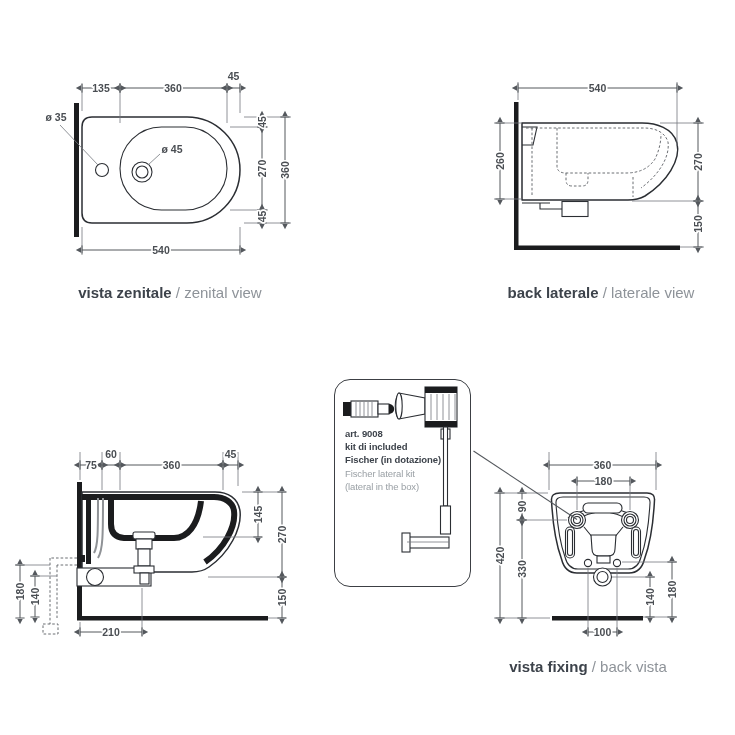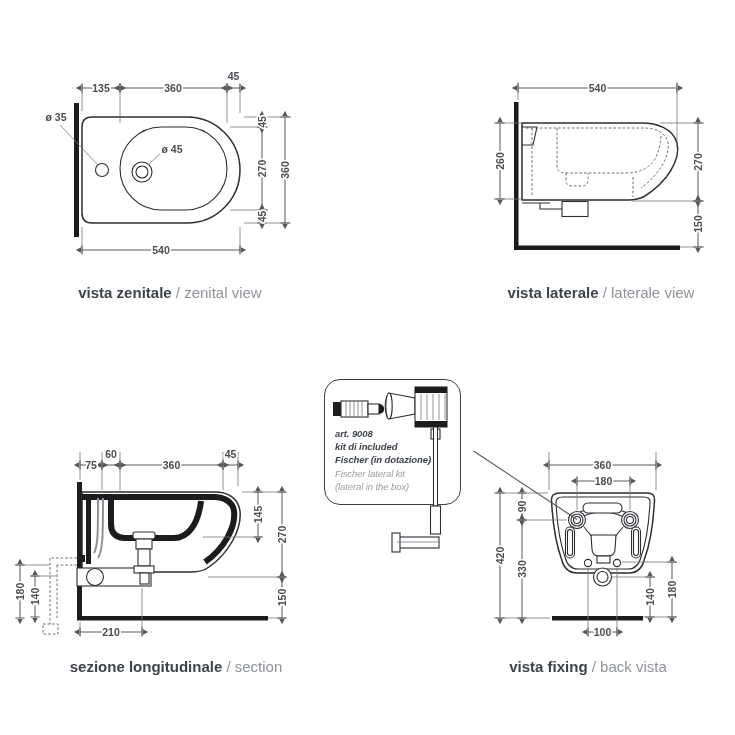--- a/index.html
+++ b/index.html
@@ -14,22 +14,22 @@
   .thin-w{fill:#ffffff;stroke:#2b2e33;stroke-width:1.1;}
   .band{fill:none;stroke:#1b1c1e;stroke-width:6;stroke-linecap:butt;}
   .darkfill{fill:#1b1c1e;stroke:none;}
   .dim{stroke:#54585d;stroke-width:1;fill:none;}
   .ext{stroke:#73777d;stroke-width:0.8;fill:none;}
   .dash{fill:none;stroke:#5a5e63;stroke-width:0.9;stroke-dasharray:2.6 2;}
   .hose{fill:none;stroke:#8f9296;stroke-width:2;}
   .cap{position:absolute;text-align:center;font-size:15px;white-space:nowrap;}
   .cap-it{font-weight:700;color:#3d434b;}
   .cap-sep,.cap-en{font-weight:400;color:#8e9399;white-space:pre;}
-  .ann-box{position:absolute;left:324px;top:379px;width:137px;height:126px;
-           border:1.6px solid #3c3f44;border-radius:16px;background:#fff;box-sizing:border-box;font-style:italic;}
+  .ann-box{position:absolute;left:334px;top:379px;width:137px;height:208px;
+           border:1.6px solid #3c3f44;border-radius:16px;background:#fff;box-sizing:border-box;}
   .ann-svg{position:absolute;left:0;top:0;}
   .ann-text{position:absolute;left:10px;top:47px;font-size:9.5px;line-height:13.2px;letter-spacing:-0.1px;}
   .ann-b{font-weight:700;color:#3d434b;}
   .ann-g{color:#9aa0a5;}
   #leader-overlay{position:absolute;left:0;top:0;pointer-events:none;}
 </style>
 </head>
 <body>
 
 <div id="canvas">
@@ -288,22 +288,19 @@
   </div>
 
   <svg id="leader-overlay" width="735" height="735" viewBox="0 0 735 735">
     <line x1="473.5" y1="451" x2="577" y2="519.5" stroke="#54585d" stroke-width="1.1"></line>
   </svg>
 
   <div class="cap" style="left:20px;top:284px;width:300px">
     <span class="cap-it">vista zenitale</span><span class="cap-sep"> / </span><span class="cap-en">zenital view</span>
   </div>
   <div class="cap" style="left:451px;top:284px;width:300px">
-    <span class="cap-it">vista laterale</span><span class="cap-sep"> / </span><span class="cap-en">laterale view</span>
-  </div>
-  <div class="cap" style="left:26px;top:658px;width:300px">
-    <span class="cap-it">sezione longitudinale</span><span class="cap-sep"> / </span><span class="cap-en">section</span>
+    <span class="cap-it">back laterale</span><span class="cap-sep"> / </span><span class="cap-en">laterale view</span>
   </div>
   <div class="cap" style="left:438px;top:658px;width:300px">
     <span class="cap-it">vista fixing</span><span class="cap-sep"> / </span><span class="cap-en">back vista</span>
   </div>
 
 </div>
 
 </body></html>

